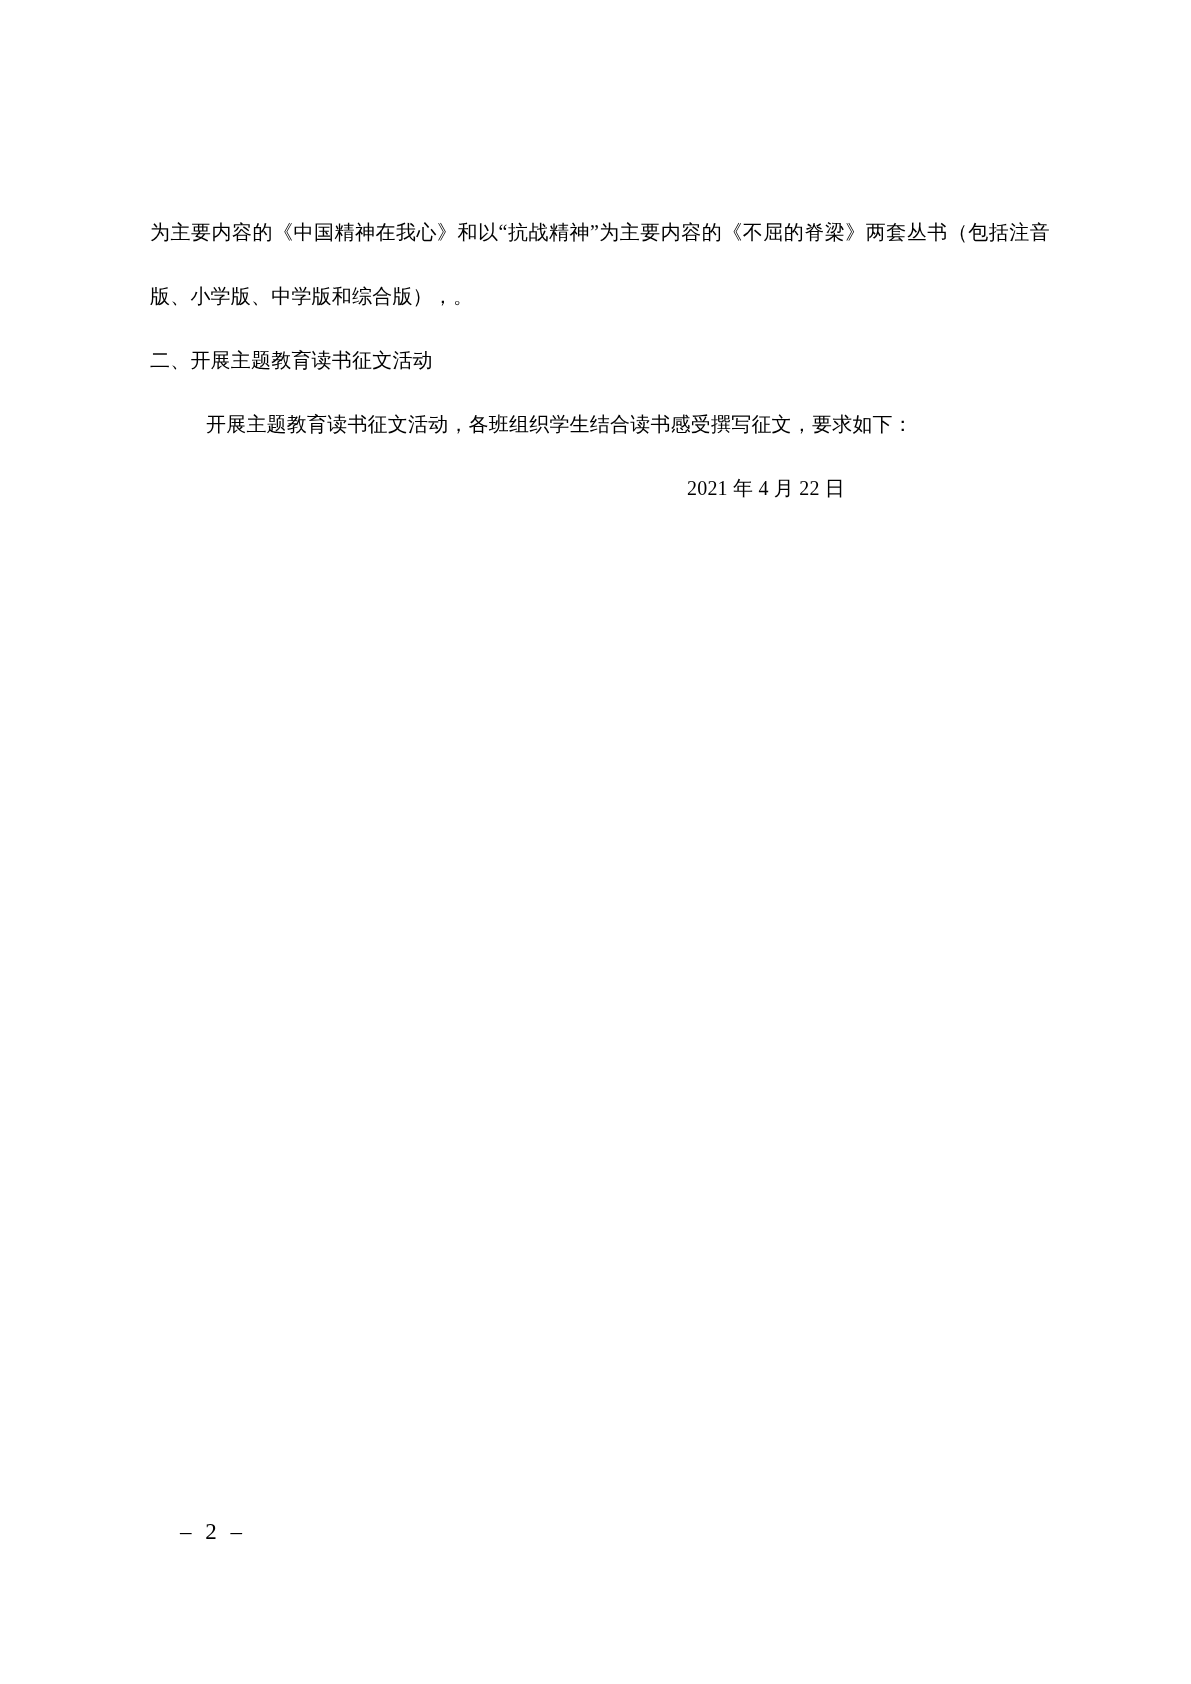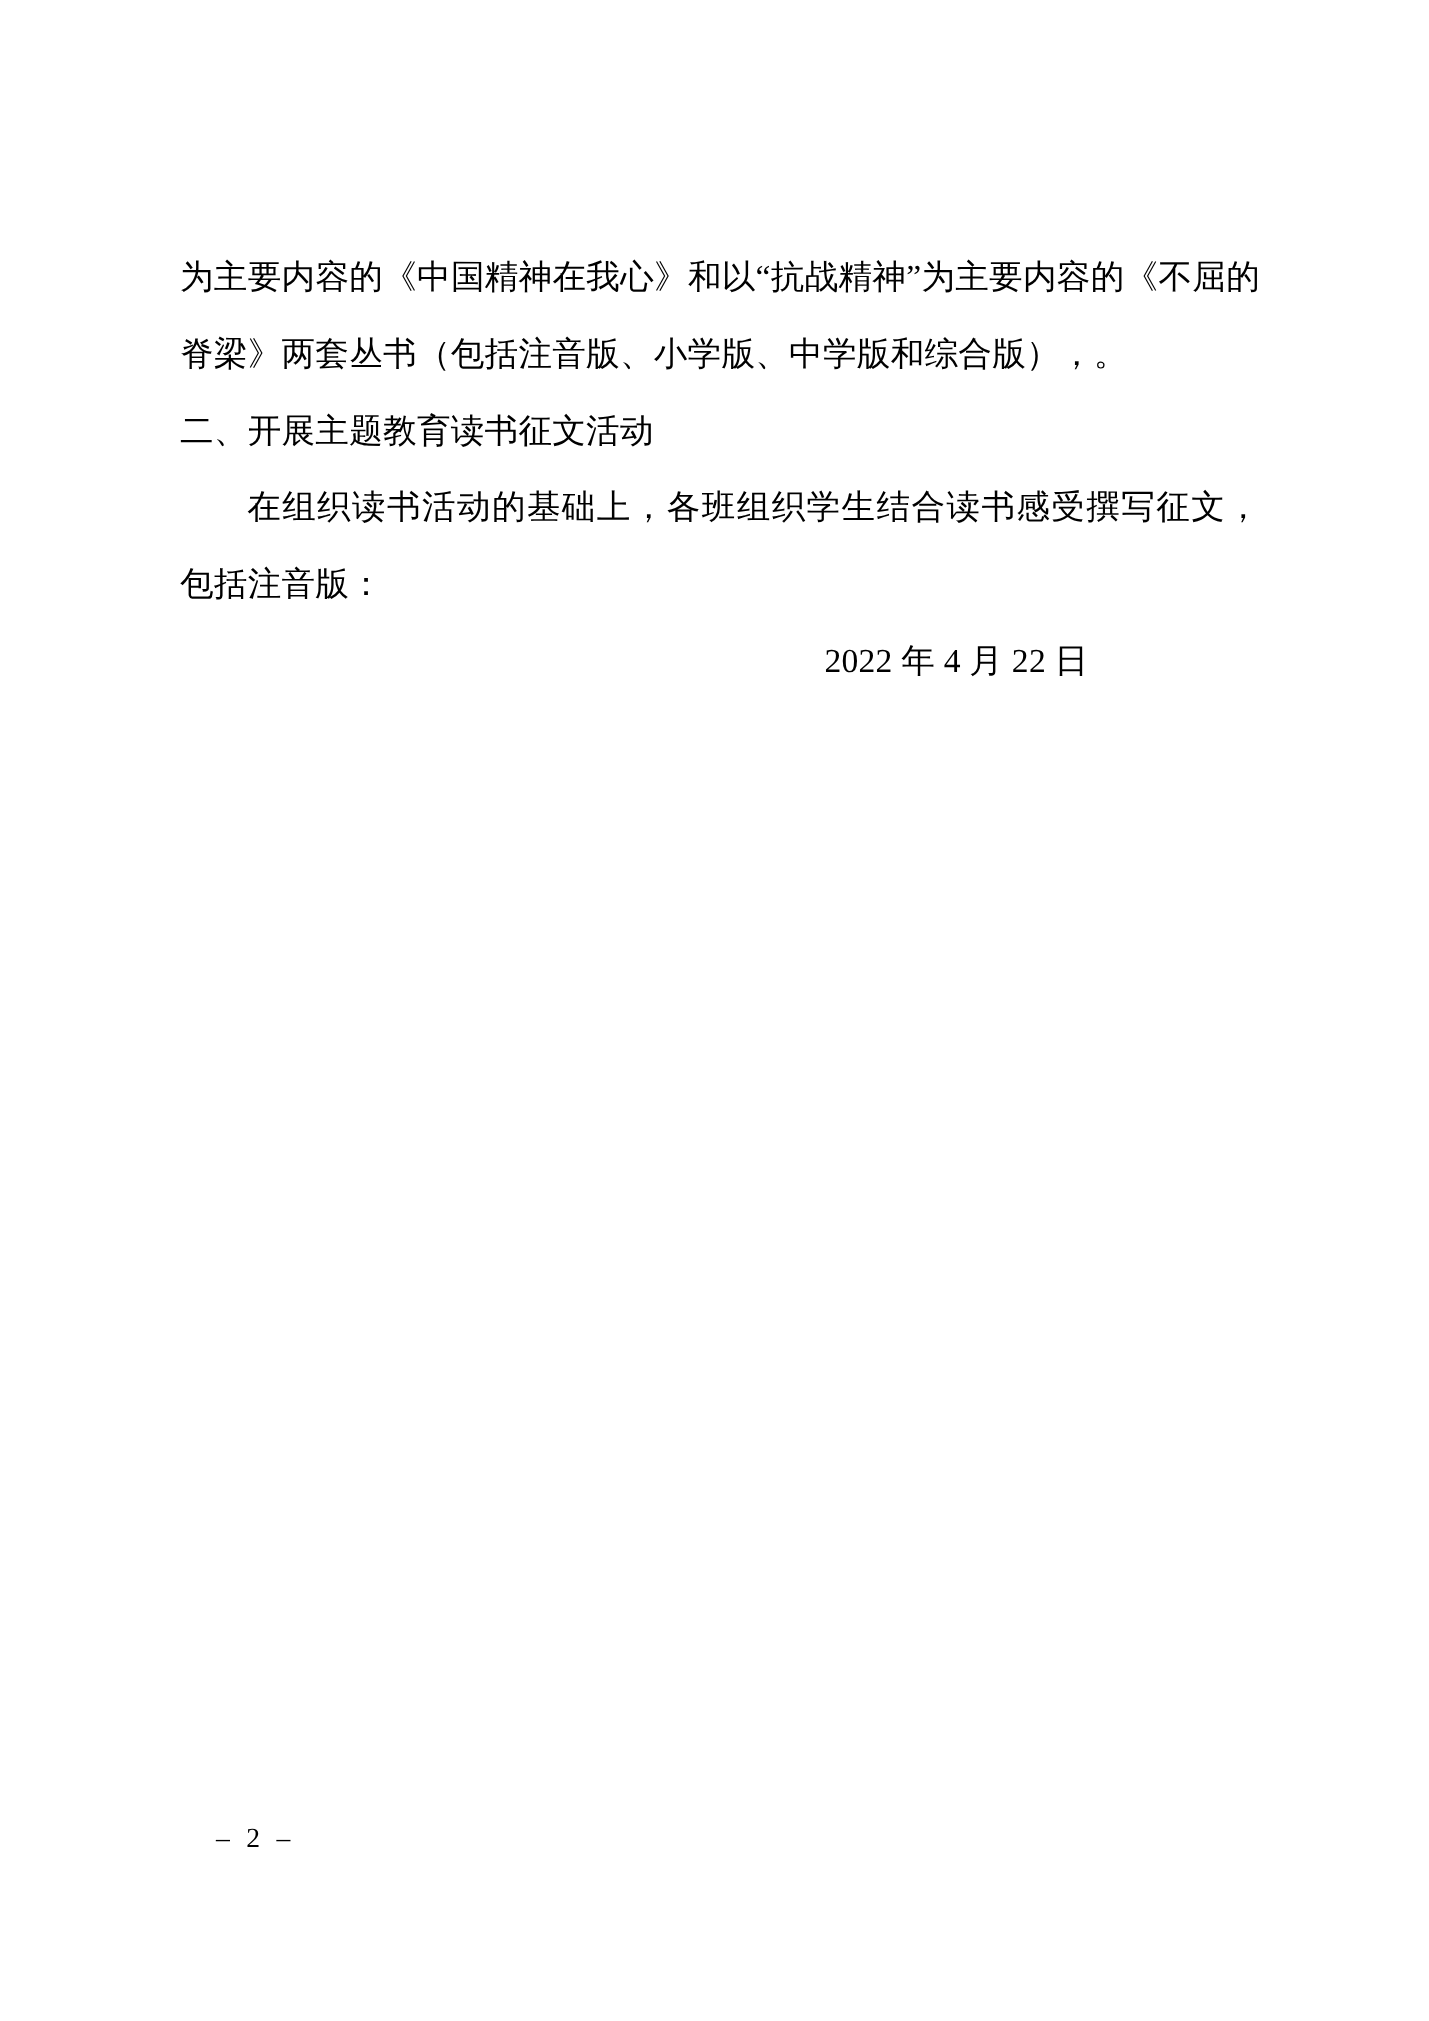--- a/index.html
+++ b/index.html
@@ -14,21 +14,21 @@
     background: #ffffff;
     color: #000000;
     font-family: "Liberation Serif", "DejaVu Serif", serif;
     overflow: hidden;
   }
   .content {
     position: absolute;
     left: 150px;
     top: 200px;
     width: 900px;
-    font-size: 28px;
+    font-size: 20px;
     line-height: 64px;
     text-align: justify;
     text-align-last: left;
     text-justify: inter-ideograph;
     letter-spacing: 0.2px;
   }
   .content p {
     margin: 0;
     padding: 0;
   }
@@ -54,17 +54,17 @@
     white-space: nowrap;
   }
 </style>
 </head>
 <body>
 
 <div class="page">
   <div class="content">
     <p>为主要内容的《中国精神在我心》和以“抗战精神”为主要内容的《不屈的脊梁》两套丛书（包括注音版、小学版、中学版和综合版），。</p>
     <p>二、开展主题教育读书征文活动</p>
-    <p class="indent">在组织读书活动的基础上，各班组织学生结合读书感受撰写征文，包括注音版：</p>
-    <div class="sig-date">2022 年 4 月 22 日</div>
+    <p class="indent">开展主题教育读书征文活动，各班组织学生结合读书感受撰写征文，要求如下：</p>
+    <div class="sig-date">2021 年 4 月 22 日</div>
   </div>
   <div class="footer">– 2 –</div>
 </div>
 
 </body></html>

